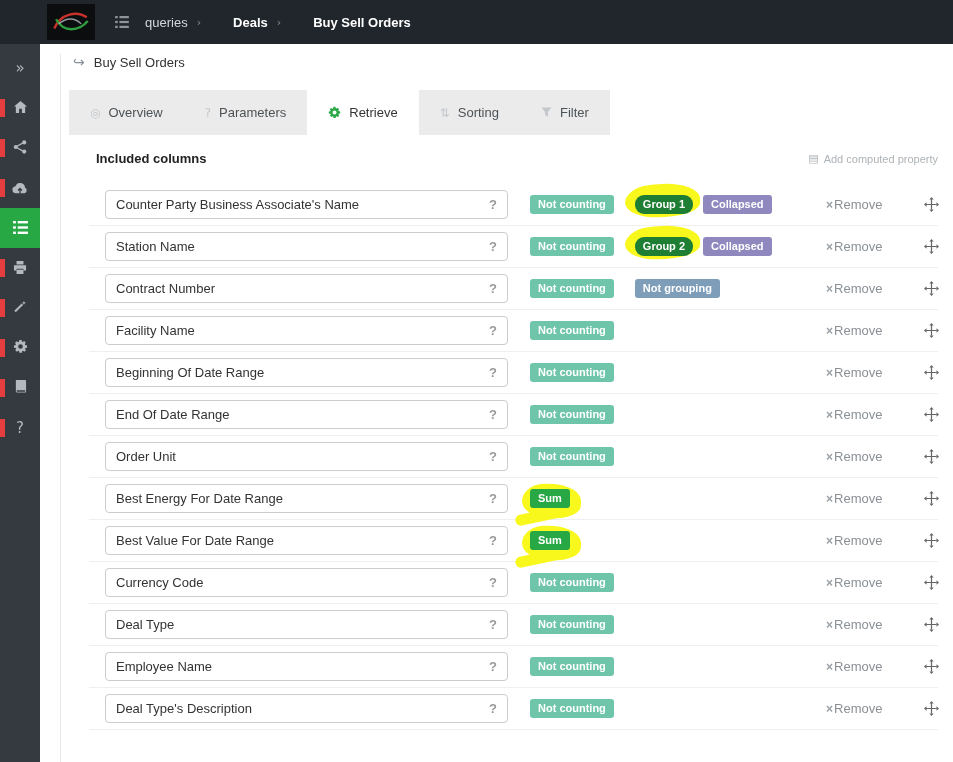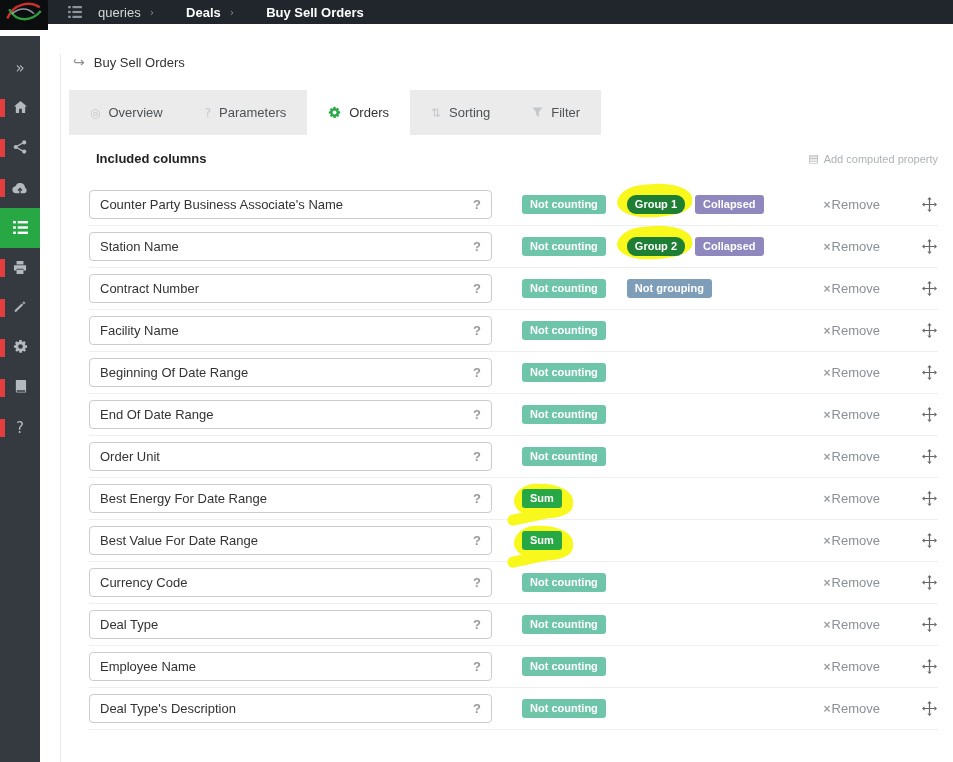--- a/index.html
+++ b/index.html
@@ -5,22 +5,22 @@
   * { box-sizing: border-box; }
   html,body { margin:0; padding:0; }
   body {
     width:953px; height:762px; overflow:hidden; position:relative;
     font-family:"Liberation Sans", sans-serif; background:#fff;
   }
   .u-icon { font-family:"DejaVu Sans", sans-serif; font-style:normal; }
 
   
   .topbar {
-    position:absolute; top:0; left:0; right:0; height:24px;
-    background:#20262b; display:flex; align-items:center; z-index:20;
+    position:absolute; top:0; left:0; right:0; height:44px;
+    background:#20262b; display:flex; align-items:center; z-index:20;padding-left:47px;
   }
   .logo-box { width:48px; height:36px; background:#0b0d0f; display:flex; align-items:center; justify-content:center; flex:0 0 48px; }
   .topbar-menu { margin:0 16px 0 20px; color:#8d949b; display:flex; cursor:pointer; }
   .crumb { font-size:13px; color:#d4d8db; }
   .crumb.bold { font-weight:bold; color:#ffffff;margin-left:23px; }
   .crumb-sep { color:#868d93; margin:0 9px; font-size:11px; }
   .topbar-desc { color:#969ca2; font-size:12px; margin-left:8px; white-space:nowrap; }
 
   
   .sidebar {
@@ -50,29 +50,29 @@
   .section-head { display:flex; justify-content:space-between; margin-top:16px; padding-left:27px; }
   .section-title { font-size:13px; font-weight:bold; color:#222; }
   .add-computed { font-size:11px; color:#aeb3b7; display:flex; align-items:center; gap:5px; cursor:pointer; }
   .add-computed .u-icon { font-size:11px; }
 
   .rows { margin-left:20px; margin-top:18px; }
   .col-row { position:relative; z-index:0; display:flex; align-items:center; height:42px; border-bottom:1px solid #efefef; }
   .col-input {
     width:403px; height:29px; border:1px solid #cccccc; border-radius:4px; background:#fff;
     display:flex; align-items:center; justify-content:space-between; padding:0 10px;
-    font-size:13px; color:#333; flex:0 0 403px;
+    font-size:13px; color:#333; flex:0 0 403px;margin-left:16px;
   }
   .col-name { white-space:nowrap; overflow:hidden; }
   .help-btn { color:#999; font-weight:bold; font-size:13px; cursor:pointer; margin-left:6px; }
 
   .badges { display:flex; align-items:center; margin-left:22px; width:296px; flex:0 0 296px; }
   .badge {
     position:relative; display:inline-block; padding:3px 8px; border-radius:3px;
-    color:#fff; font-size:11px; font-weight:bold; line-height:1.15; white-space:nowrap;margin-left:8px;
+    color:#fff; font-size:11px; font-weight:bold; line-height:1.15; white-space:nowrap;
   }
   .badges .badge:first-child { margin-right:11px; }
   .badges .badge:not(:first-child) { margin-left:10px; }
   .b-teal     { background:#6fc5a9; }
   .b-dkgreen  { background:#1e7e34;border-radius:9px; }
   .b-purple   { background:#8f88bf; }
   .b-bluegray { background:#7e9db8; }
   .b-green    { background:#28a745; }
   .badge.hl::before {
     content:""; position:absolute; z-index:-1;
@@ -211,21 +211,21 @@
     <span class="tab-icon u-icon">?</span>
     <span class="tab-label">Parameters</span>
   </div>
 
   <div class="tab active">
     <span class="tab-icon">
             <svg width="13" height="13" viewBox="0 0 16 16" fill="currentColor">
               <path fill-rule="evenodd" d="M6.8 1h2.4l.3 1.8.9.37 1.5-1 1.7 1.7-1 1.5.37.9L15 6.8v2.4l-1.8.3-.37.9 1 1.5-1.7 1.7-1.5-1-.9.37-.3 1.8H6.8l-.3-1.8-.9-.37-1.5 1-1.7-1.7 1-1.5-.37-.9L1 9.2V6.8l1.8-.3.37-.9-1-1.5 1.7-1.7 1.5 1 .9-.37zM8 5.5A2.5 2.5 0 108 10.5 2.5 2.5 0 008 5.5z"></path>
             </svg>
           </span>
-    <span class="tab-label">Orders</span>
+    <span class="tab-label">Retrieve</span>
   </div>
 
   <div class="tab">
     <span class="tab-icon u-icon">⇅</span>
     <span class="tab-label">Sorting</span>
   </div>
 
   <div class="tab">
     <span class="tab-icon">
             <svg width="11" height="11" viewBox="0 0 12 12" fill="currentColor">

